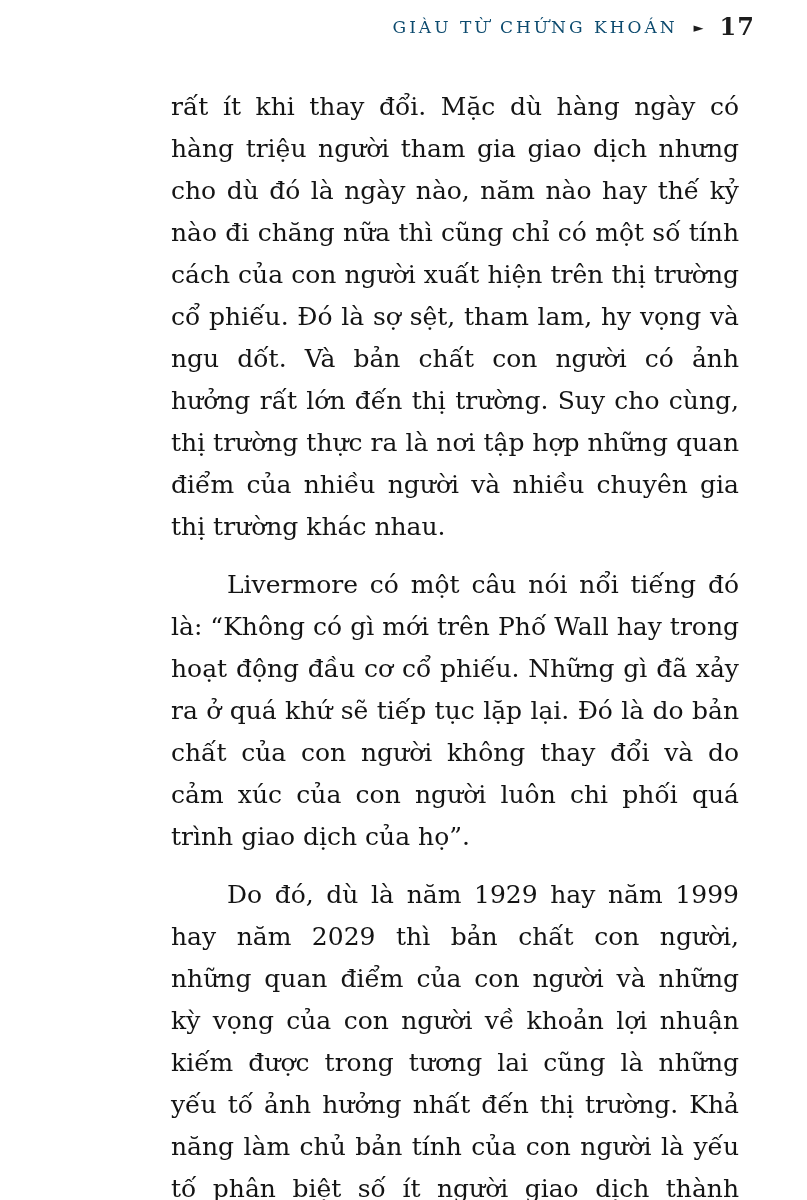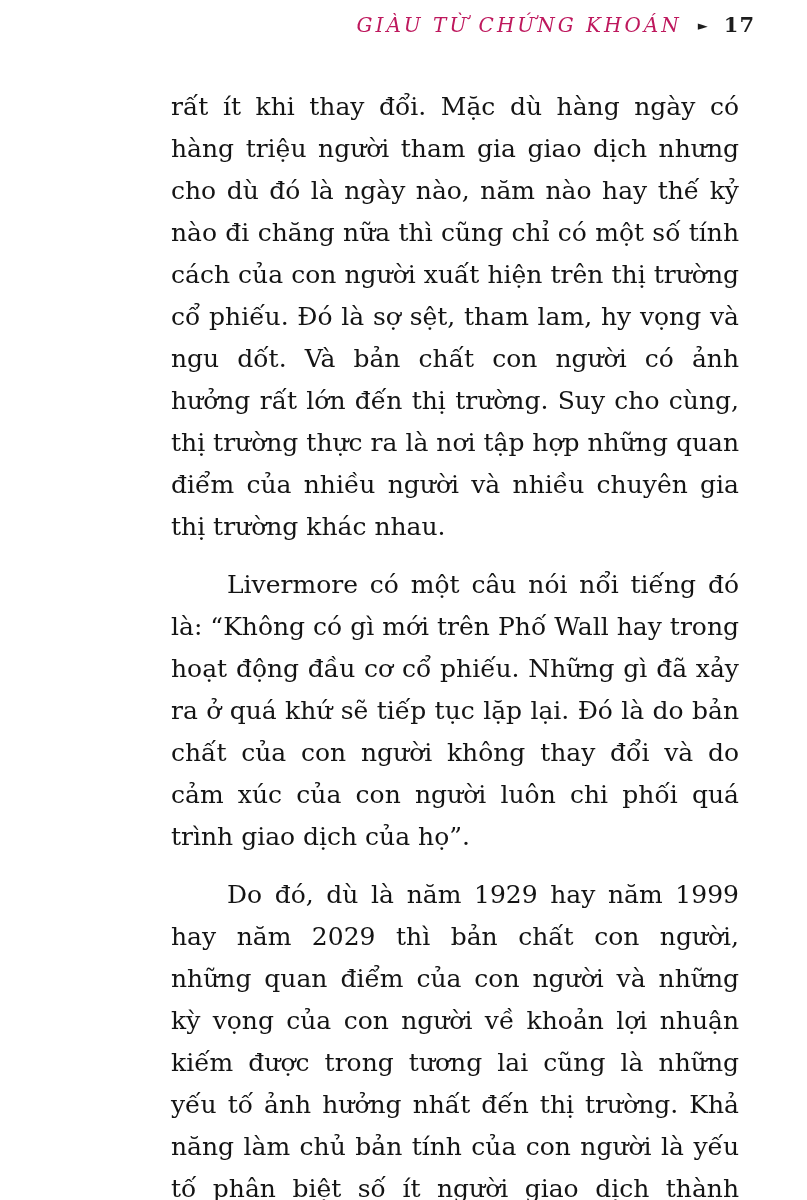--- a/index.html
+++ b/index.html
@@ -19,34 +19,33 @@
     top: 12px;
     left: 155px;
     right: 52px;
     display: flex;
     justify-content: flex-end;
     align-items: center;
     gap: 16px;
     white-space: nowrap;
   }
   .running-title {
-    font-size: 20px;
+    font-size: 17px;
     letter-spacing: 3px;
-    color: #be185d;
-    font-style: italic;
+    color: #0c4a6e;
   }
   .arrow-glyph {
     font-size: 13px;
     letter-spacing: 0;
     color: #1d1d1d;
     transform: translateY(1px);
     font-family: "DejaVu Sans", sans-serif;
   }
   .page-number {
-    font-size: 21px;
+    font-size: 24px;
     letter-spacing: 1px;
     font-weight: bold;
     color: #1d1d1d;
   }
   .body-text {
     position: absolute;
     top: 70px;
     left: 155px;
     right: 52px;
     font-size: 25px;

